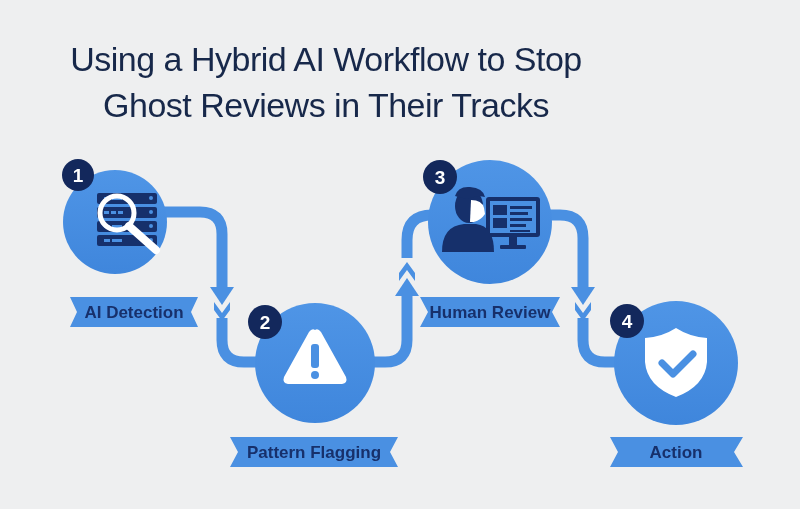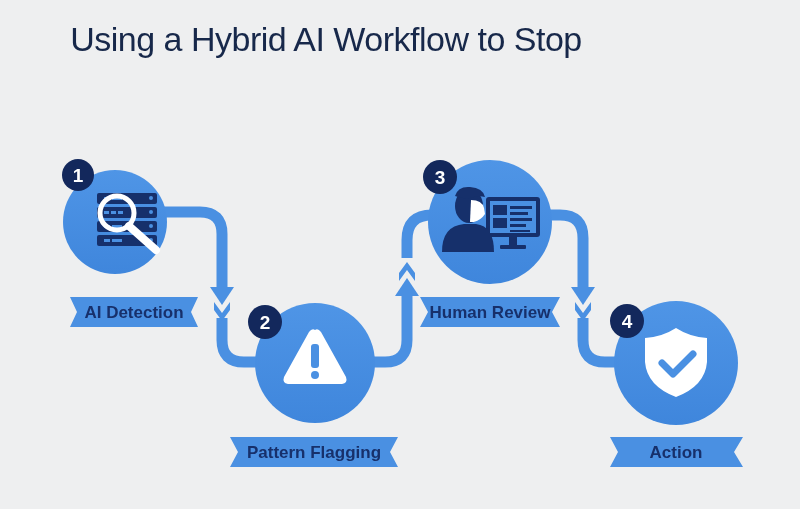--- a/index.html
+++ b/index.html
@@ -3,41 +3,42 @@
 <meta charset="utf-8">
 <style>
   html, body { margin: 0; padding: 0; }
   body {
     width: 800px; height: 509px; overflow: hidden;
     background: #eeeff0;
     font-family: "Liberation Sans", sans-serif;
     position: relative;
   }
   .title {
-    position: absolute; left: 0; top: 16px; width: 652px;
+    position: absolute; left: 0; top: 36px; width: 652px;
     text-align: center; color: #17284a;
     font-size: 34px; line-height: 46px; font-weight: 400;
     letter-spacing: -0.5px;
   }
   .title span { display: block; }
   svg.canvas { position: absolute; left: 0; top: 0; }
   .label-text {
     font-family: "Liberation Sans", sans-serif;
     font-weight: 700; fill: #17306b; font-size: 17px;
   }
   .badge-text {
     font-family: "Liberation Sans", sans-serif;
     font-weight: 700; fill: #ffffff; font-size: 19px;
   }
 </style>
 </head>
 <body>
 
 <div class="title">
   <span>Using a Hybrid AI Workflow to Stop</span>
+  <span>Ghost Reviews in Their Tracks</span>
 </div>
 
 <svg class="canvas" width="800" height="509" viewBox="0 0 800 509">
   <defs>
     <linearGradient id="cg" x1="0" y1="0" x2="0" y2="1">
       <stop offset="0" stop-color="#4f95e6"></stop>
       <stop offset="1" stop-color="#3f86dc"></stop>
     </linearGradient>
   </defs>
 

